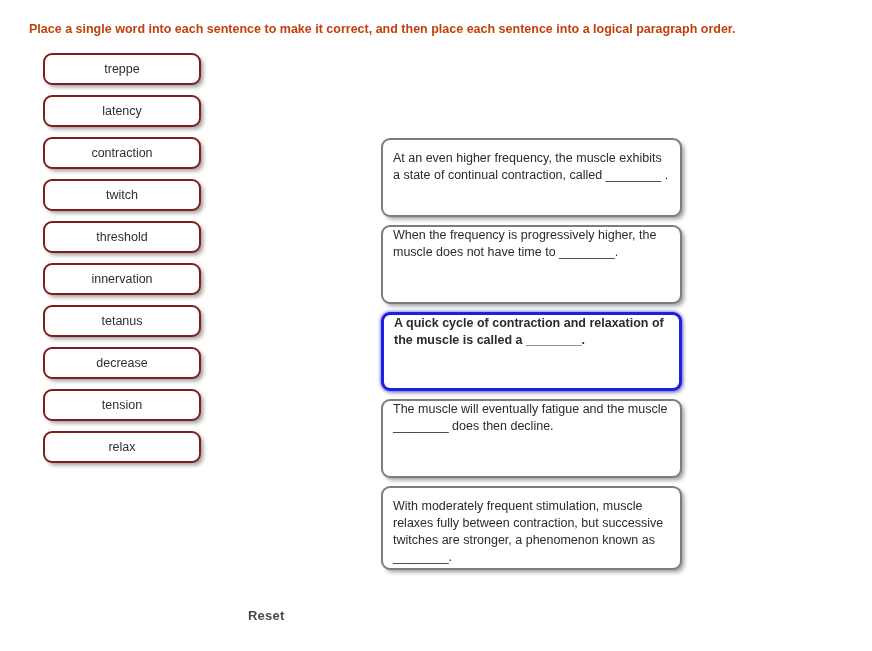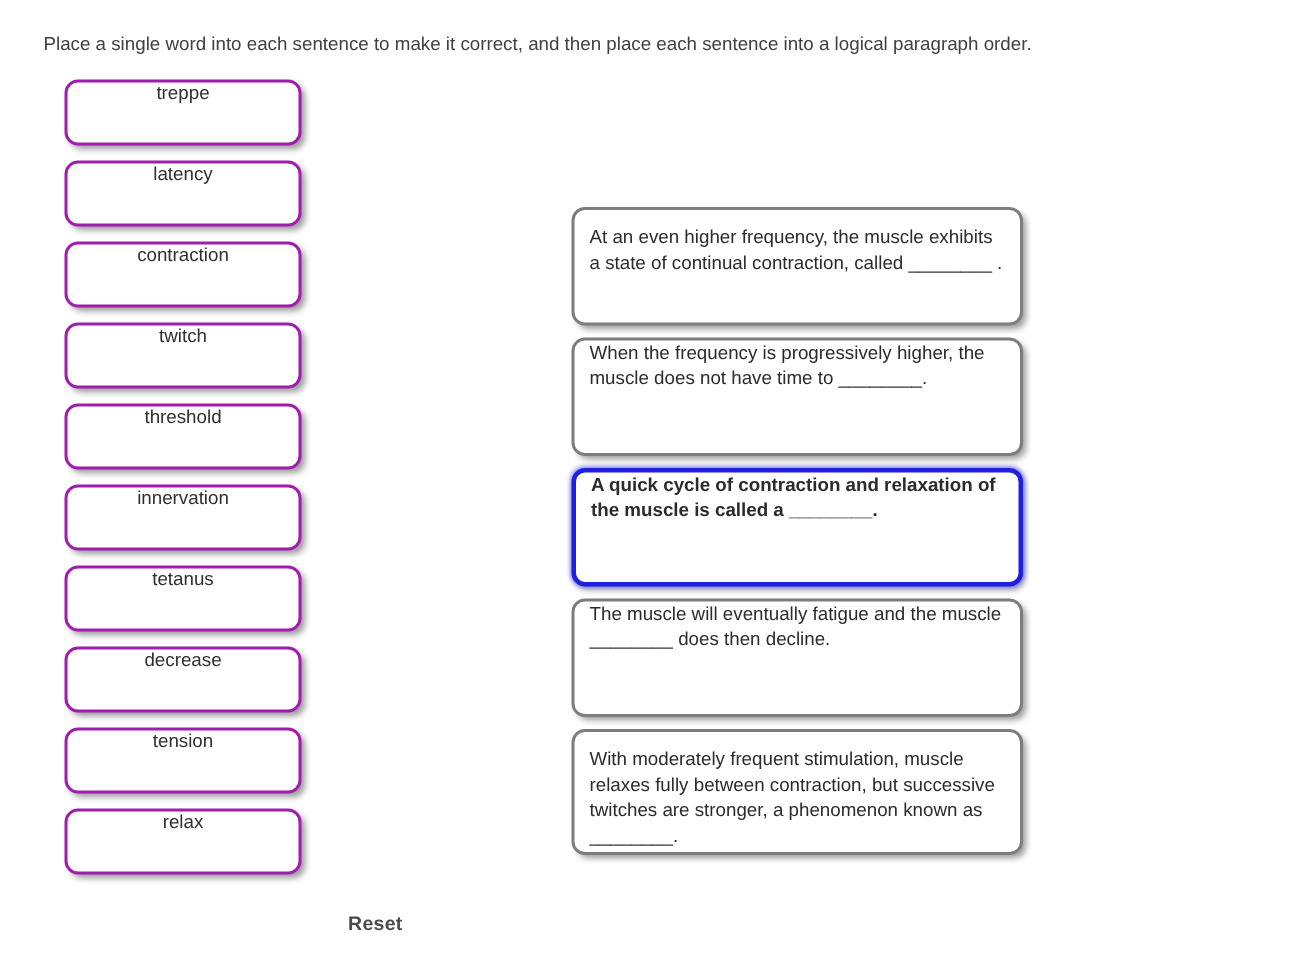--- a/index.html
+++ b/index.html
@@ -15,54 +15,55 @@
     font-family: "Liberation Sans", sans-serif;
     -webkit-font-smoothing: antialiased;
   }
 
   #instruction {
     position: absolute;
     left: 29px;
     top: 21px;
     font-size: 12.5px;
     line-height: 16px;
-    color: #404040;
+    color: #c2410c;
     white-space: nowrap;
+    font-weight: bold;
   }
 
   
   #word-bank {
     position: absolute;
     left: 43px;
     top: 53px;
     width: 158px;
   }
   .word-tile {
     position: relative;
     box-sizing: border-box;
     width: 158px;
-    height: 44px;
+    height: 32px;
     margin-bottom: 10px;
-    border: 2px solid #a21caf;
+    border: 2px solid #7f1d1d;
     border-radius: 9px;
     background: #ffffff;
     box-shadow: 3px 3px 4px -1px rgba(0,0,0,0.40);
     display: flex;
-    align-items: flex-start;
+    align-items: center;
     justify-content: center;
     font-size: 12.5px;
     color: #2f2f2f;
     text-align: center;
     cursor: default;
   }
 
   
   #reset-button {
     position: absolute;
-    left: 232px;
+    left: 248px;
     top: 608px;
     font-size: 13px;
     font-weight: bold;
     color: #4a4a4a;
     cursor: default;
     letter-spacing: 0.2px;
   }
 
   
   #sentence-column {

